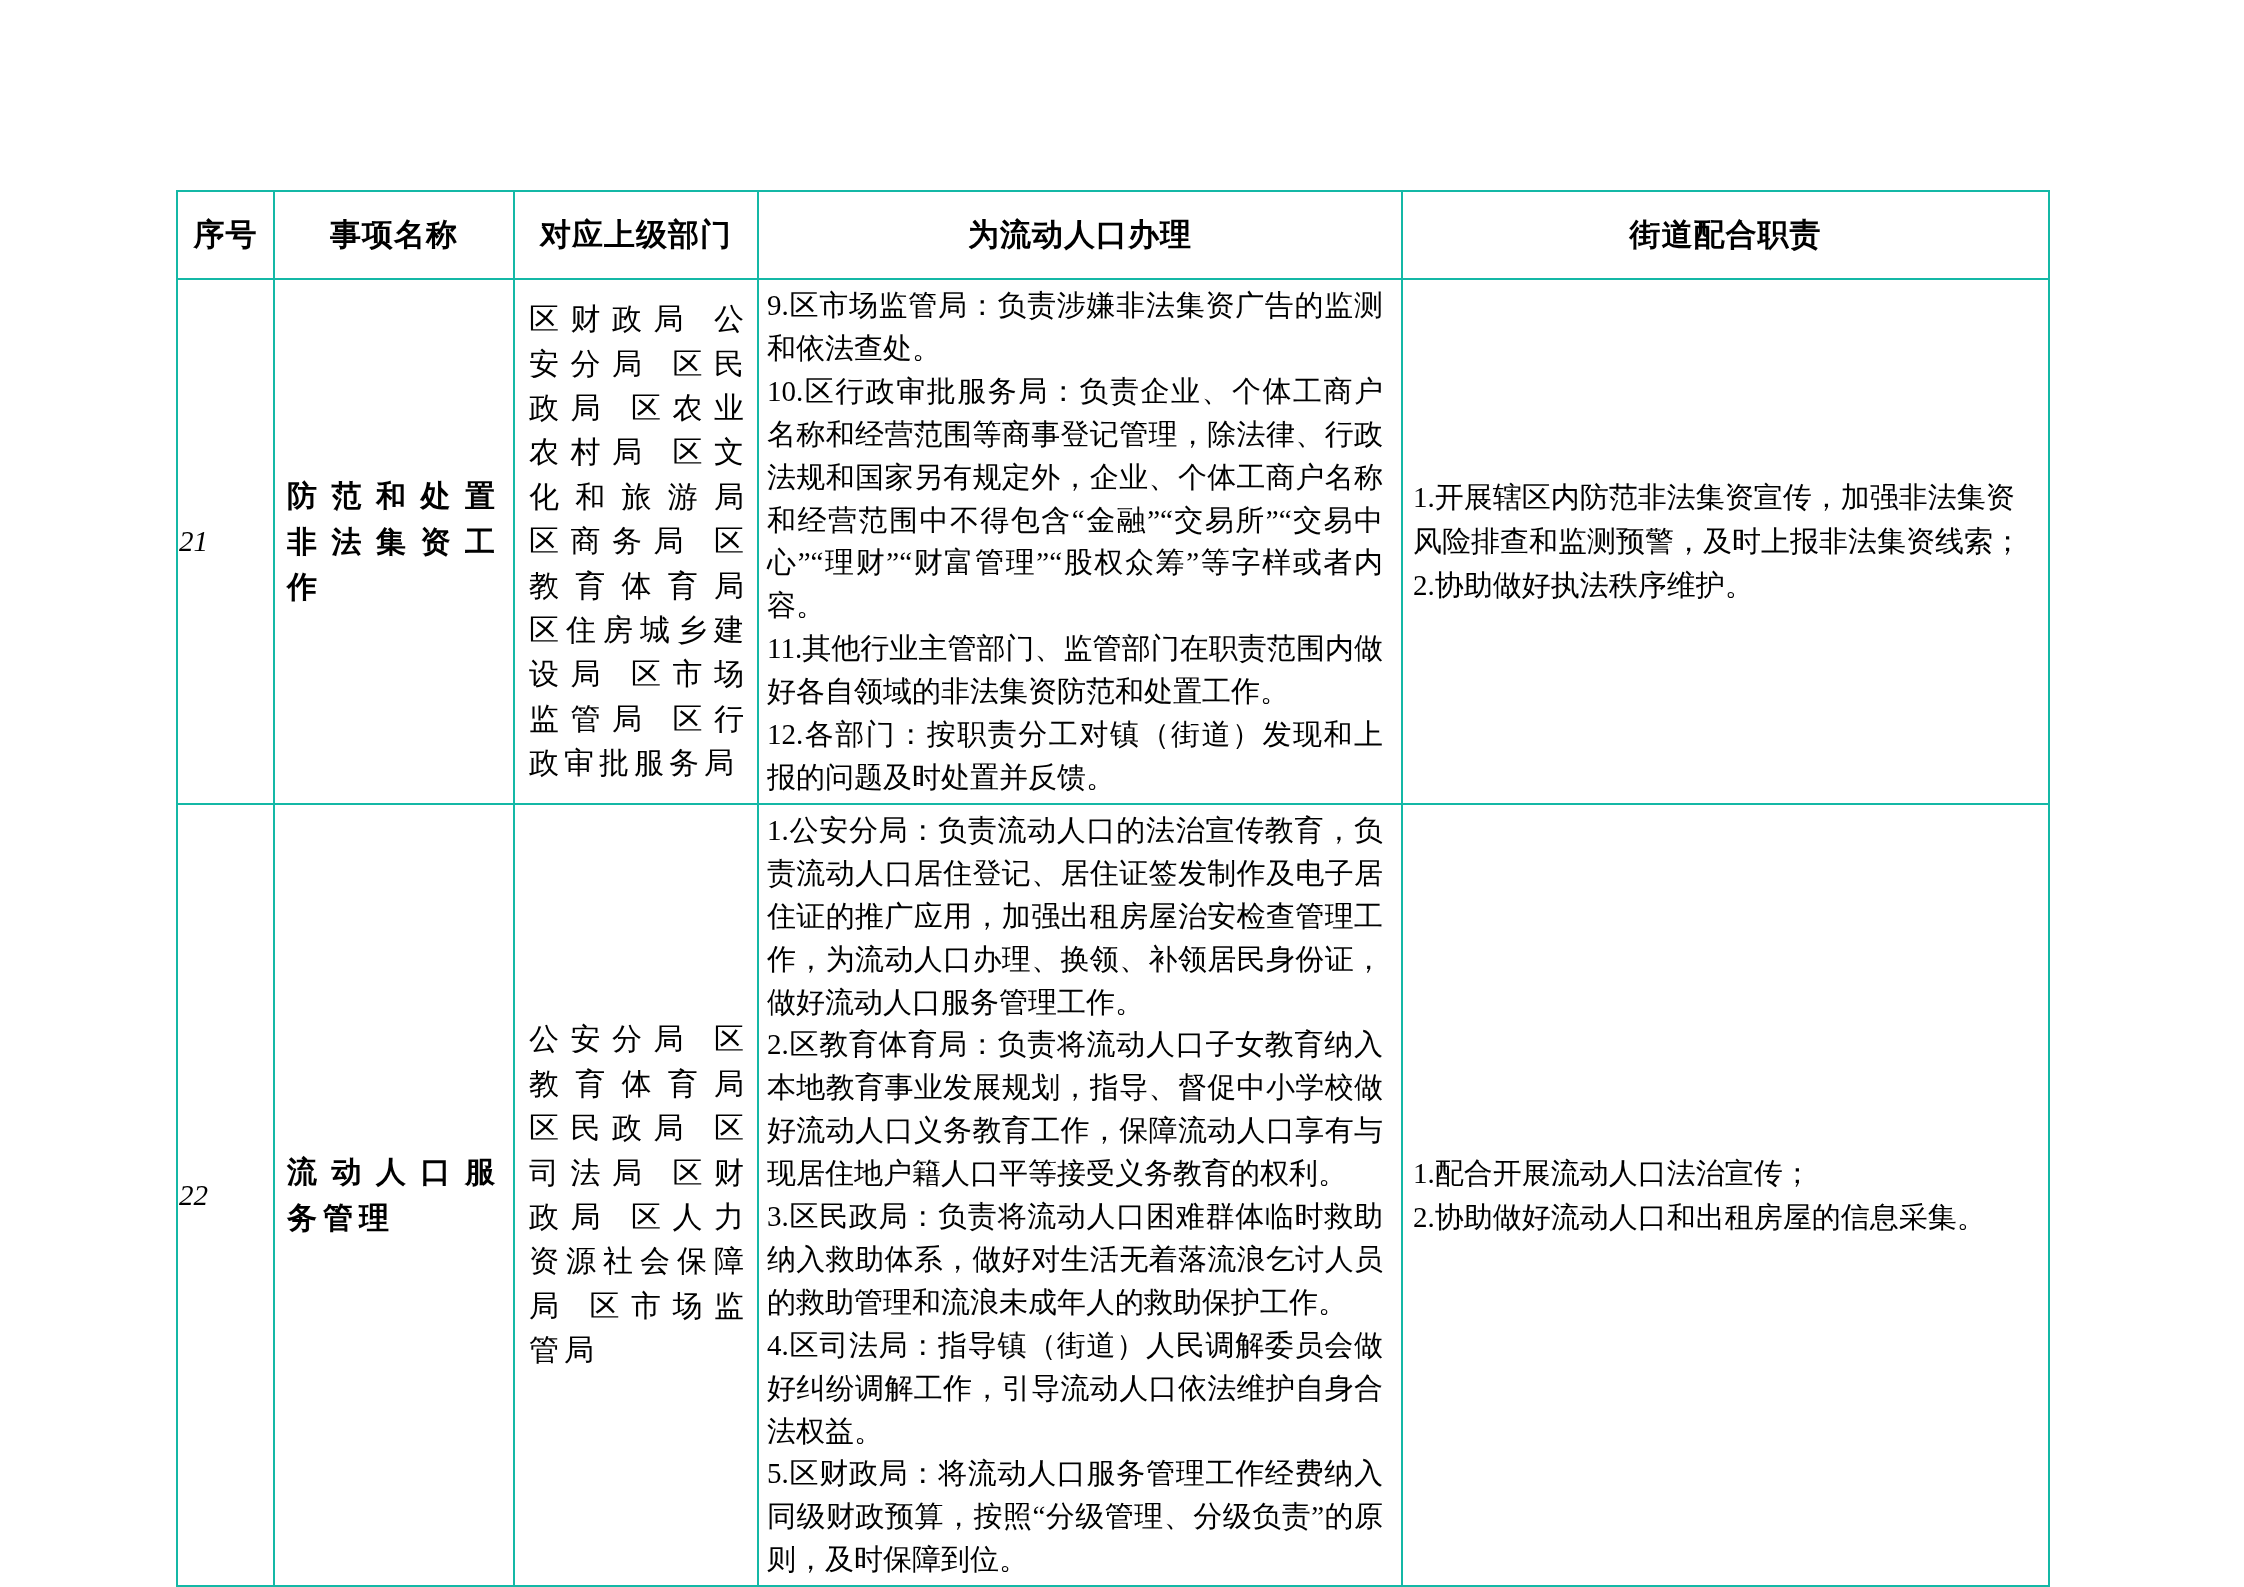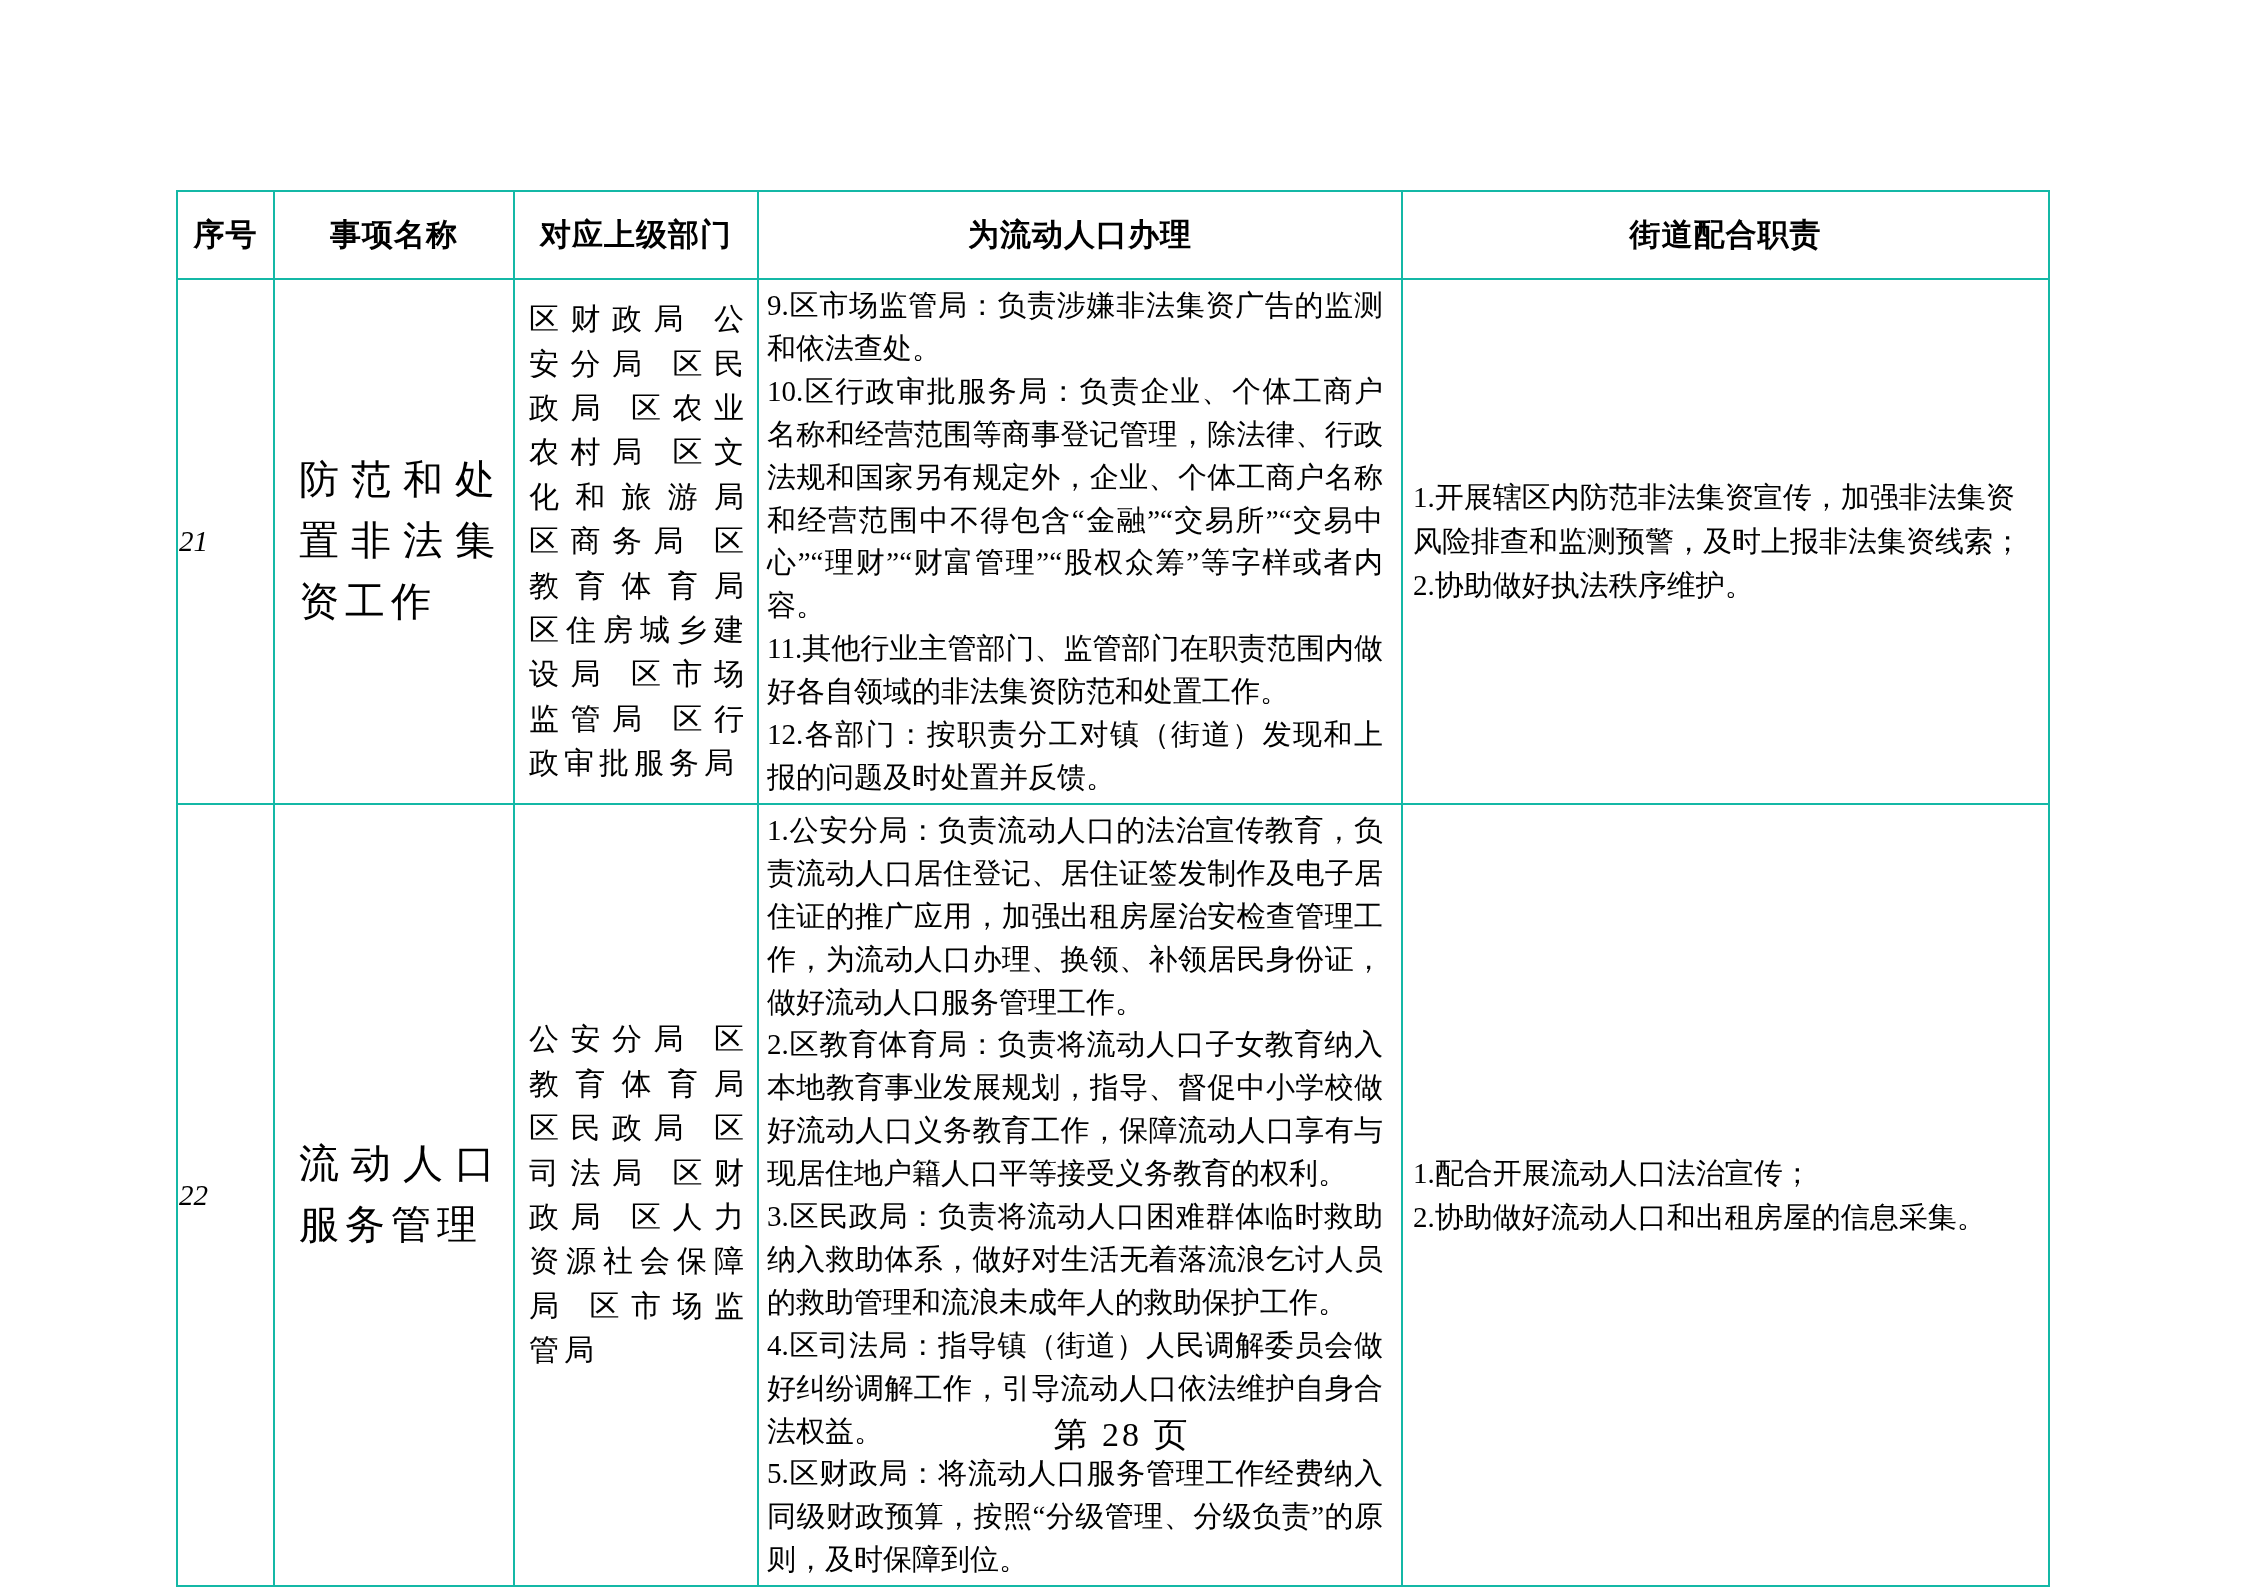--- a/index.html
+++ b/index.html
@@ -37,25 +37,26 @@
   tr.row-21 { height: 398px; }
   tr.row-22 { height: 655px; }
   td.c-no {
     text-align: left;
     vertical-align: middle;
     font-size: 29px;
     font-style: italic;
   }
   td.c-name {
     vertical-align: middle;
-    font-size: 40px;
+    font-size: 30px;
     line-height: 1.52;
     letter-spacing: 6px;
-    padding: 0 12px 0 24px;
+    padding: 0 12px 0 12px;
     text-align: justify;
+    font-weight: bold;
   }
   td.c-dept {
     vertical-align: middle;
     font-size: 30px;
     line-height: 1.48;
     letter-spacing: 5px;
     padding: 0 8px 0 14px;
     text-align: justify;
     margin-left: 35px;
   }
@@ -127,15 +128,14 @@
 2.区教育体育局：负责将流动人口子女教育纳入本地教育事业发展规划，指导、督促中小学校做好流动人口义务教育工作，保障流动人口享有与现居住地户籍人口平等接受义务教育的权利。
 3.区民政局：负责将流动人口困难群体临时救助纳入救助体系，做好对生活无着落流浪乞讨人员的救助管理和流浪未成年人的救助保护工作。
 4.区司法局：指导镇（街道）人民调解委员会做好纠纷调解工作，引导流动人口依法维护自身合法权益。
 5.区财政局：将流动人口服务管理工作经费纳入同级财政预算，按照“分级管理、分级负责”的原则，及时保障到位。</td>
         <td class="c-street">1.配合开展流动人口法治宣传；
 2.协助做好流动人口和出租房屋的信息采集。</td>
       </tr>
     </tbody>
   </table>
 
-  <div class="footer">第 28 页</div>
 
 </div>
 
 </body></html>

